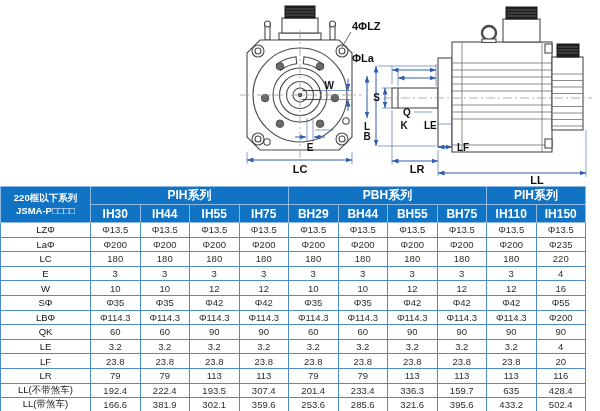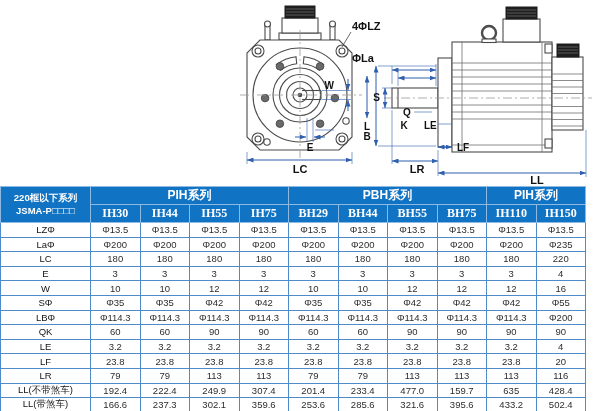--- a/index.html
+++ b/index.html
@@ -17,21 +17,21 @@
   .dark{fill:#1e1e1e;stroke:#1e1e1e;}
   .stripe{stroke:#5a5a5a;stroke-width:1;}
   .hole{fill:#6a6a6a;stroke:#3f3f3f;stroke-width:0.8;}
 
   table.spec{position:absolute;top:186px;left:0;width:586px;border-collapse:collapse;
              table-layout:fixed;}
   table.spec th,table.spec td{padding:0;margin:0;}
   thead th{background:#1173c4;color:#ffffff;font-weight:bold;font-size:12px;
            border:1px solid #8db9e2;}
   tr.group-row th{height:16px;}
-  tr.col-row th{height:17px;font-family:Liberation Serif, serif;}
+  tr.col-row th{height:17px;}
   th.corner{font-size:9.5px;line-height:1.35;}
   tbody td{border:1px solid #4d8bc9;text-align:center;vertical-align:middle;
            font-size:9.5px;color:#2d2d2d;height:13.6px;white-space:nowrap;overflow:hidden;}
   tbody td.rowlabel{color:#141414;font-size:9.5px;}
 </style>
 </head>
 <body>
 
 <div class="canvas">
 
@@ -379,33 +379,33 @@
           <td>79</td>
           <td>113</td>
           <td>113</td>
           <td>113</td>
           <td>116</td>
         </tr>
         <tr>
           <td class="rowlabel">LL(不带煞车)</td>
           <td>192.4</td>
           <td>222.4</td>
-          <td>249.9</td>
+          <td>193.5</td>
           <td>307.4</td>
           <td>201.4</td>
           <td>233.4</td>
-          <td>477.0</td>
+          <td>336.3</td>
           <td>159.7</td>
           <td>635</td>
           <td>428.4</td>
         </tr>
         <tr>
           <td class="rowlabel">LL(带煞车)</td>
           <td>166.6</td>
-          <td>237.3</td>
+          <td>381.9</td>
           <td>302.1</td>
           <td>359.6</td>
           <td>253.6</td>
           <td>285.6</td>
           <td>321.6</td>
           <td>395.6</td>
           <td>433.2</td>
           <td>502.4</td>
         </tr>
       </tbody>

